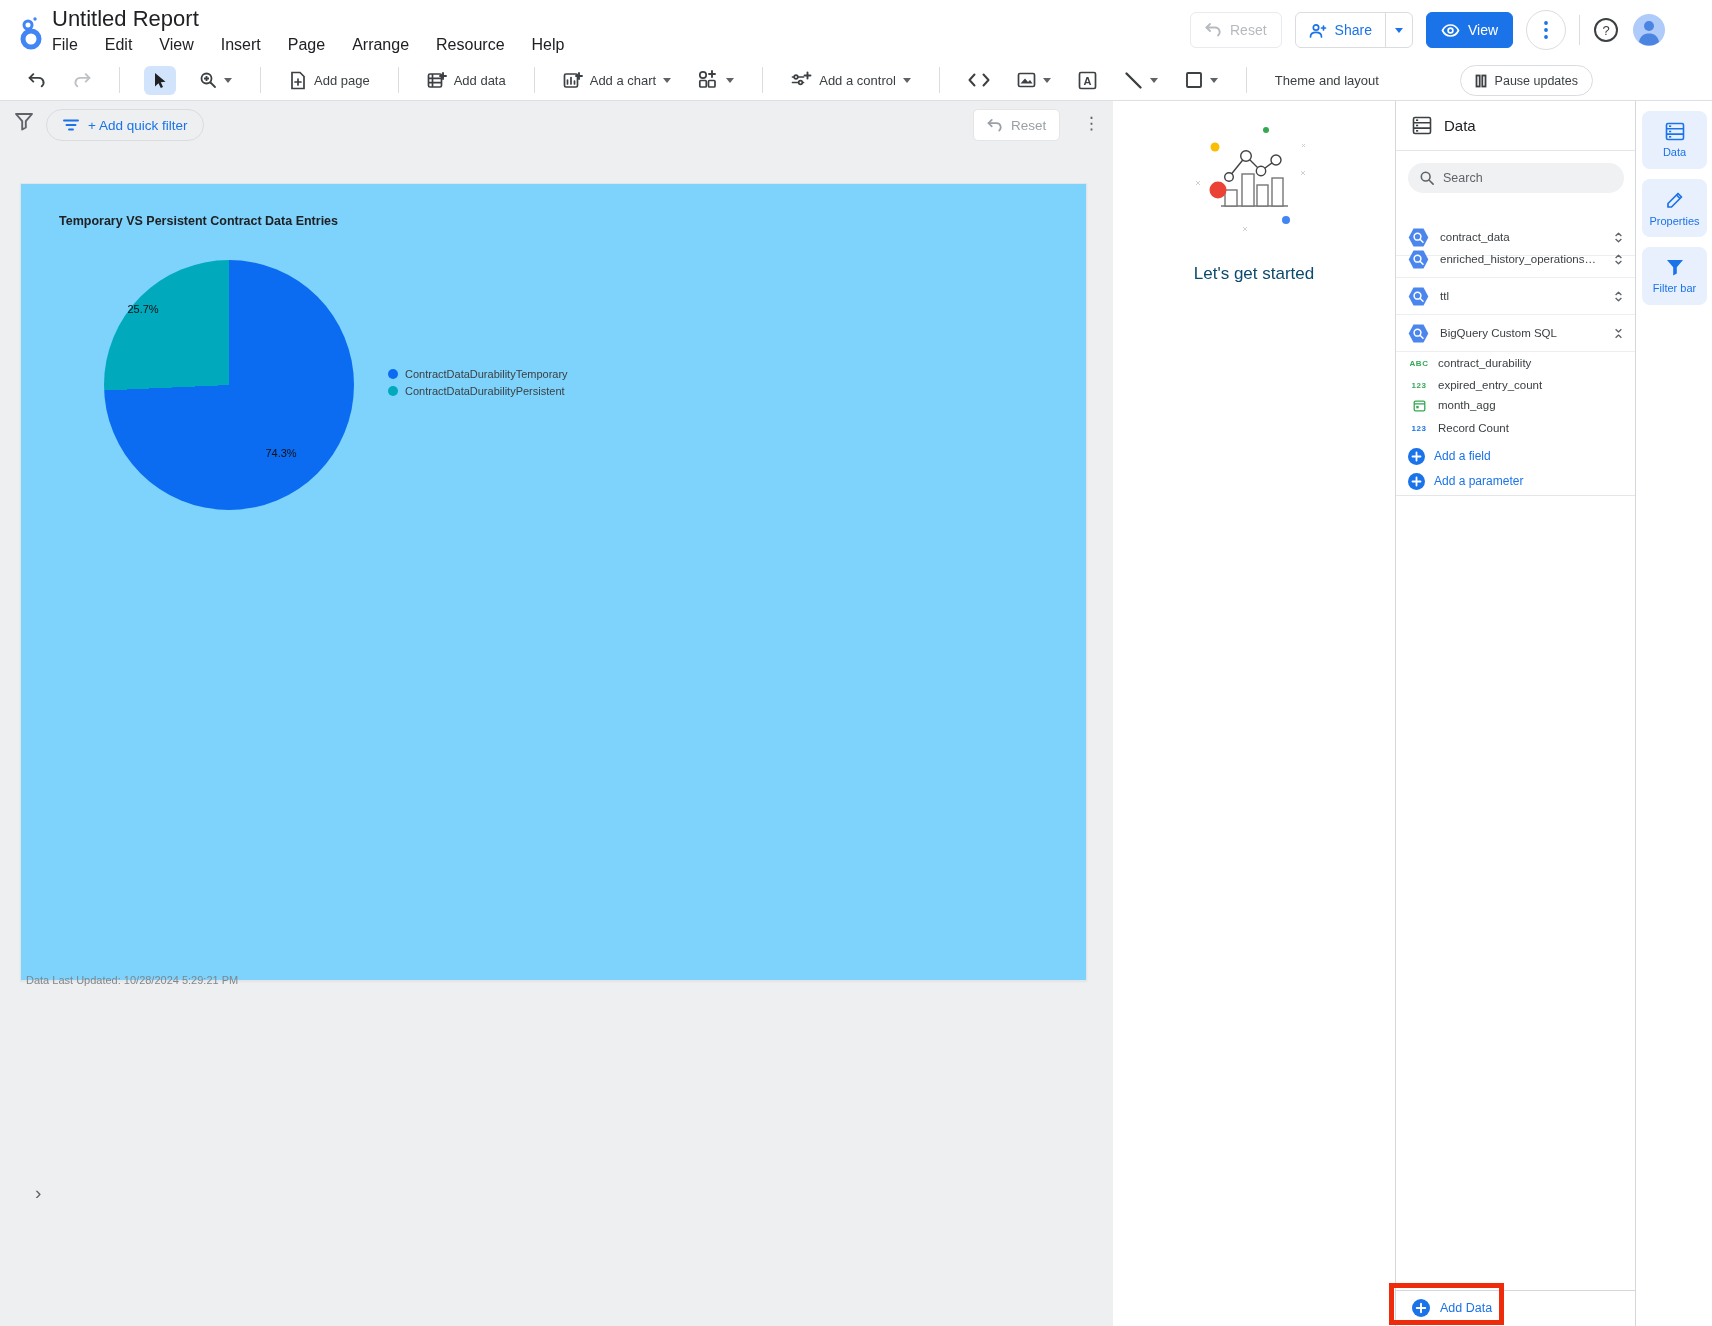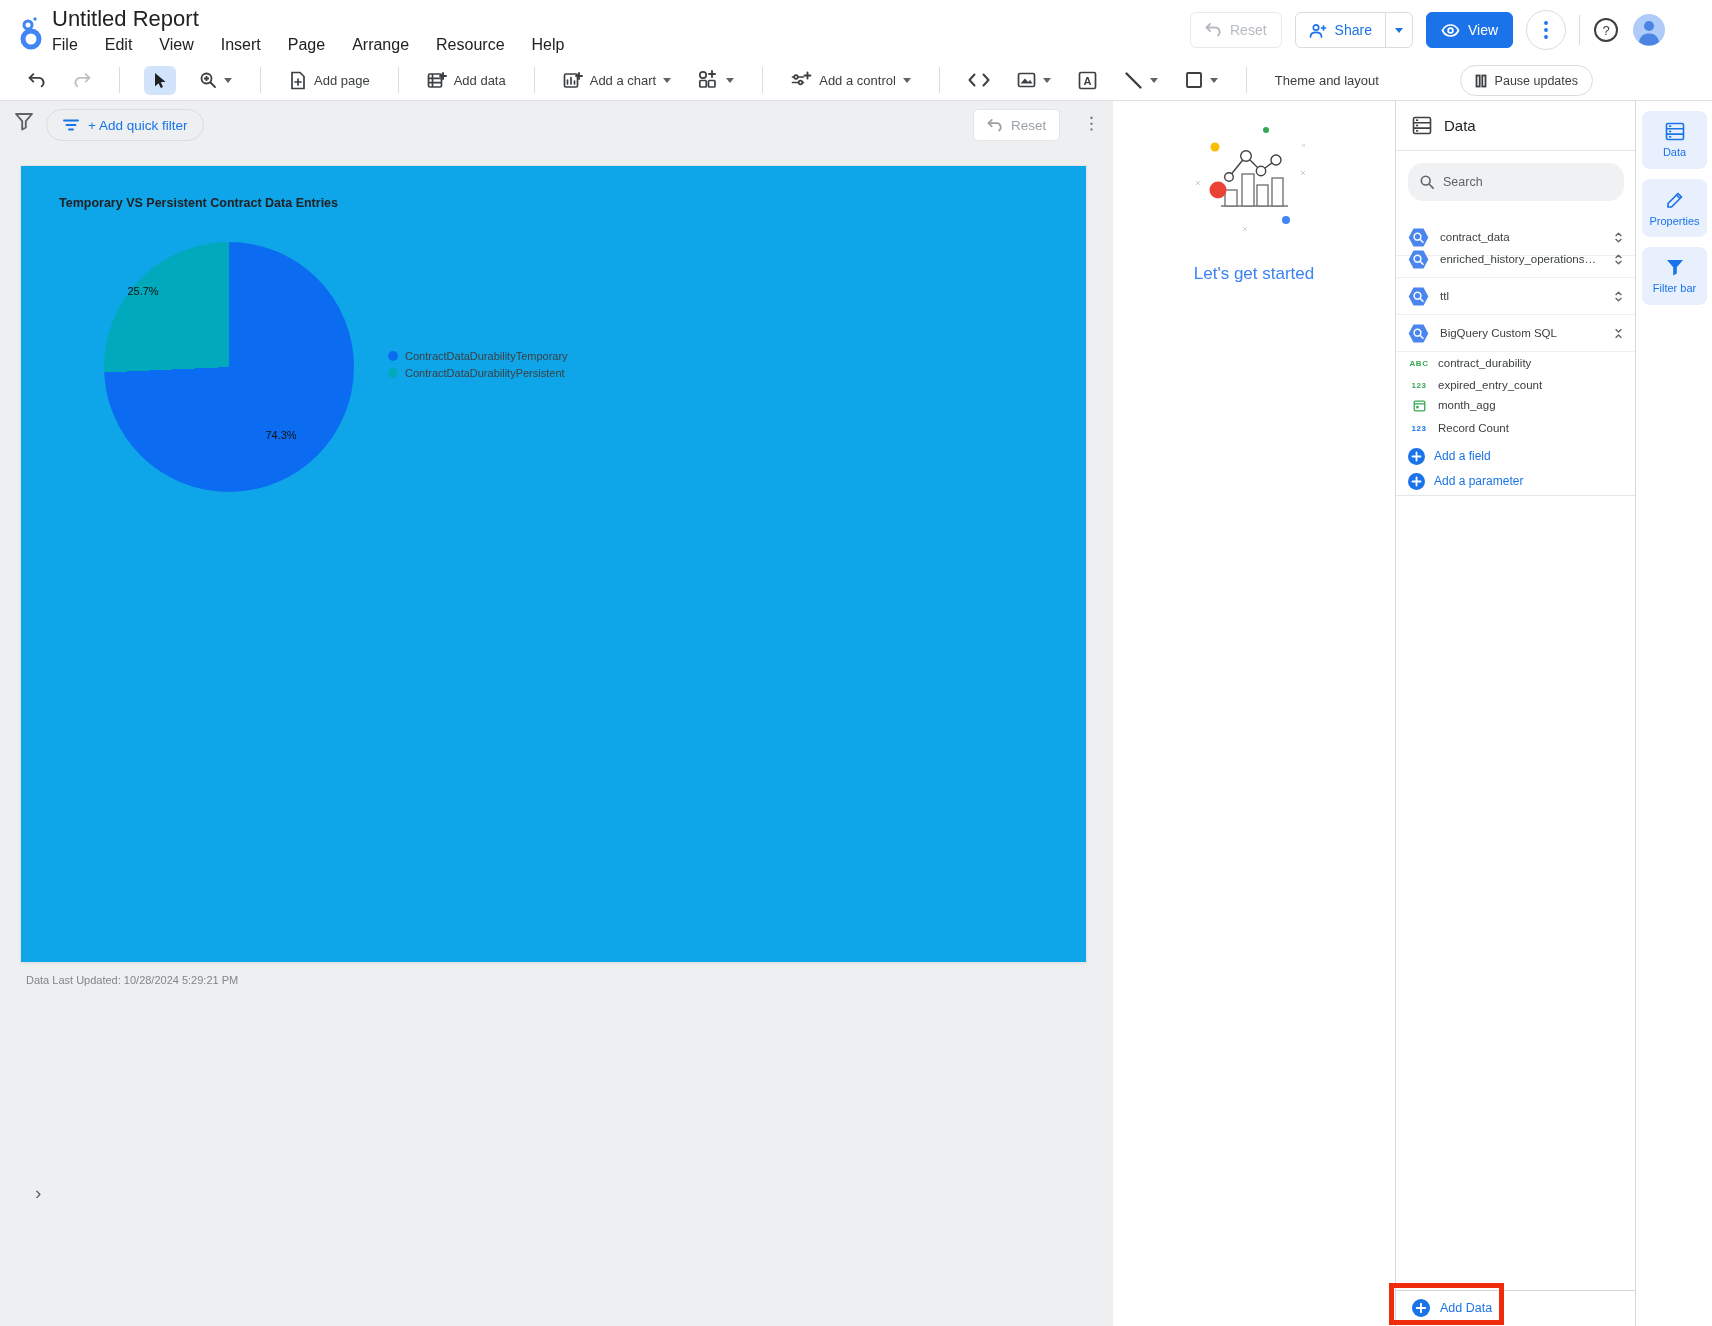--- a/index.html
+++ b/index.html
@@ -29,39 +29,39 @@
   .tool { display: inline-flex; align-items: center; gap: 7px; padding: 5px 4px; border-radius: 4px; cursor: pointer; white-space: nowrap; }
   .tool.selected { background: #d2e3fc; border-radius: 6px; padding: 6px 9px; }
   .tdiv { width: 1px; height: 26px; background: #dadce0; margin: 0 5px; }
   .pause-btn { position: absolute; right: 119px; top: 5px; display: inline-flex; align-items: center; gap: 8px; height: 31px; padding: 0 14px; border: 1px solid #dadce0; border-radius: 16px; font-size: 12.5px; color: #3c4043; background: #fff; cursor: pointer; }
 
   
   .canvas-region { position: absolute; top: 101px; left: 0; width: 1330px; height: 1225px; background: #edeff1; border-right: 6px solid #3b82f6; }
   .quickfilter-pill { position: absolute; left: 46px; top: 8px; display: inline-flex; align-items: center; gap: 9px; height: 32px; padding: 0 16px; border: 1px solid #dadce0; border-radius: 16px; color: #1a73e8; font-size: 13.5px; cursor: pointer; }
   .canvas-reset { position: absolute; left: 973px; top: 8px; height: 32px; display: inline-flex; align-items: center; gap: 8px; padding: 0 13px; border: 1px solid #e3e5e8; border-radius: 5px; background: #fff; color: #9aa0a6; font-size: 13.5px; cursor: default; }
   .canvas-kebab { position: absolute; left: 1083px; top: 10px; font-size: 17px; color: #5f6368; letter-spacing: 0; cursor: pointer; line-height: 26px; }
-  .page { position: absolute; left: 20px; top: 64px; width: 1067px; height: 798px; background: #0ea5e9; border: 1px solid #e2e4e7; box-shadow: 0 1px 2px rgba(0,0,0,.05); }
+  .page { position: absolute; left: 20px; top: 82px; width: 1067px; height: 798px; background: #7dd3fc; border: 1px solid #e2e4e7; box-shadow: 0 1px 2px rgba(0,0,0,.05); }
   .chart-title { position: absolute; left: 38px; top: 30px; font-size: 12.5px; font-weight: bold; color: #202124; }
   .pie { position: absolute; left: 83px; top: 76px; width: 250px; height: 250px; border-radius: 50%; }
   .pie-label { position: absolute; transform: translate(-50%, -50%); font-size: 11px; color: #111; }
   .legend { position: absolute; left: 367px; top: 184px; display: flex; flex-direction: column; gap: 5px; }
   .legend-item { display: flex; align-items: center; gap: 7px; font-size: 11px; color: #3c4043; }
   .legend-dot { width: 10px; height: 10px; border-radius: 50%; flex: 0 0 auto; }
   .last-updated { position: absolute; left: 26px; top: 873px; font-size: 11px; color: #80868b; }
 
   
   .start-panel { position: absolute; top: 101px; left: 1113px; width: 282px; height: 1225px; background: #fff; }
-  .start-title { position: absolute; top: 163px; left: 0; width: 282px; text-align: center; font-size: 17px; font-weight: 500; color: #3b82f6; }
+  .start-title { position: absolute; top: 163px; left: 0; width: 282px; text-align: center; font-size: 17px; font-weight: 500; color: #0c4a6e; }
   .start-body { position: absolute; top: 195px; left: 24px; width: 234px; text-align: center; font-size: 12.5px; line-height: 16px; color: #5f6368; }
 
   
   .data-panel { position: absolute; top: 101px; left: 1395px; width: 240px; height: 1225px; background: #fff; border-left: 1px solid #d5d8db; }
   .dp-header { position: absolute; top: 0; left: 0; width: 100%; height: 50px; border-bottom: 1px solid #e4e6e9; display: flex; align-items: center; gap: 12px; padding-left: 16px; }
   .dp-title { font-size: 15px; font-weight: 500; color: #202124; }
-  .dp-search { position: absolute; top: 62px; left: 12px; width: 216px; height: 38px; background: #f0f1f3; border-radius: 15px; display: flex; align-items: center; gap: 9px; padding-left: 12px; cursor: text; }
+  .dp-search { position: absolute; top: 62px; left: 12px; width: 216px; height: 30px; background: #f0f1f3; border-radius: 15px; display: flex; align-items: center; gap: 9px; padding-left: 12px; cursor: text; }
   .dp-search span { font-size: 12.5px; color: #5f6368; }
   .src-row { position: absolute; left: 0; width: 100%; height: 37px; border-bottom: 1px solid #eceef0; display: flex; align-items: center; padding: 0 10px 0 12px; gap: 11px; cursor: pointer; }
   .src-name { flex: 1; font-size: 11.5px; color: #3c4043; white-space: nowrap; overflow: hidden; text-overflow: ellipsis; }
   .field-row { position: absolute; left: 0; width: 100%; height: 22px; display: flex; align-items: center; padding-left: 10px; gap: 6px; cursor: grab; }
   .ficon { width: 26px; text-align: center; font-size: 8px; font-weight: bold; letter-spacing: .5px; }
   .ficon.green { color: #34a853; }
   .ficon.blue { color: #1a73e8; }
   .fname { font-size: 11.5px; color: #3c4043; }
   .add-row { position: absolute; left: 0; width: 100%; height: 24px; display: flex; align-items: center; padding-left: 12px; gap: 9px; cursor: pointer; }
   .add-row span { font-size: 12px; color: #1a73e8; }

